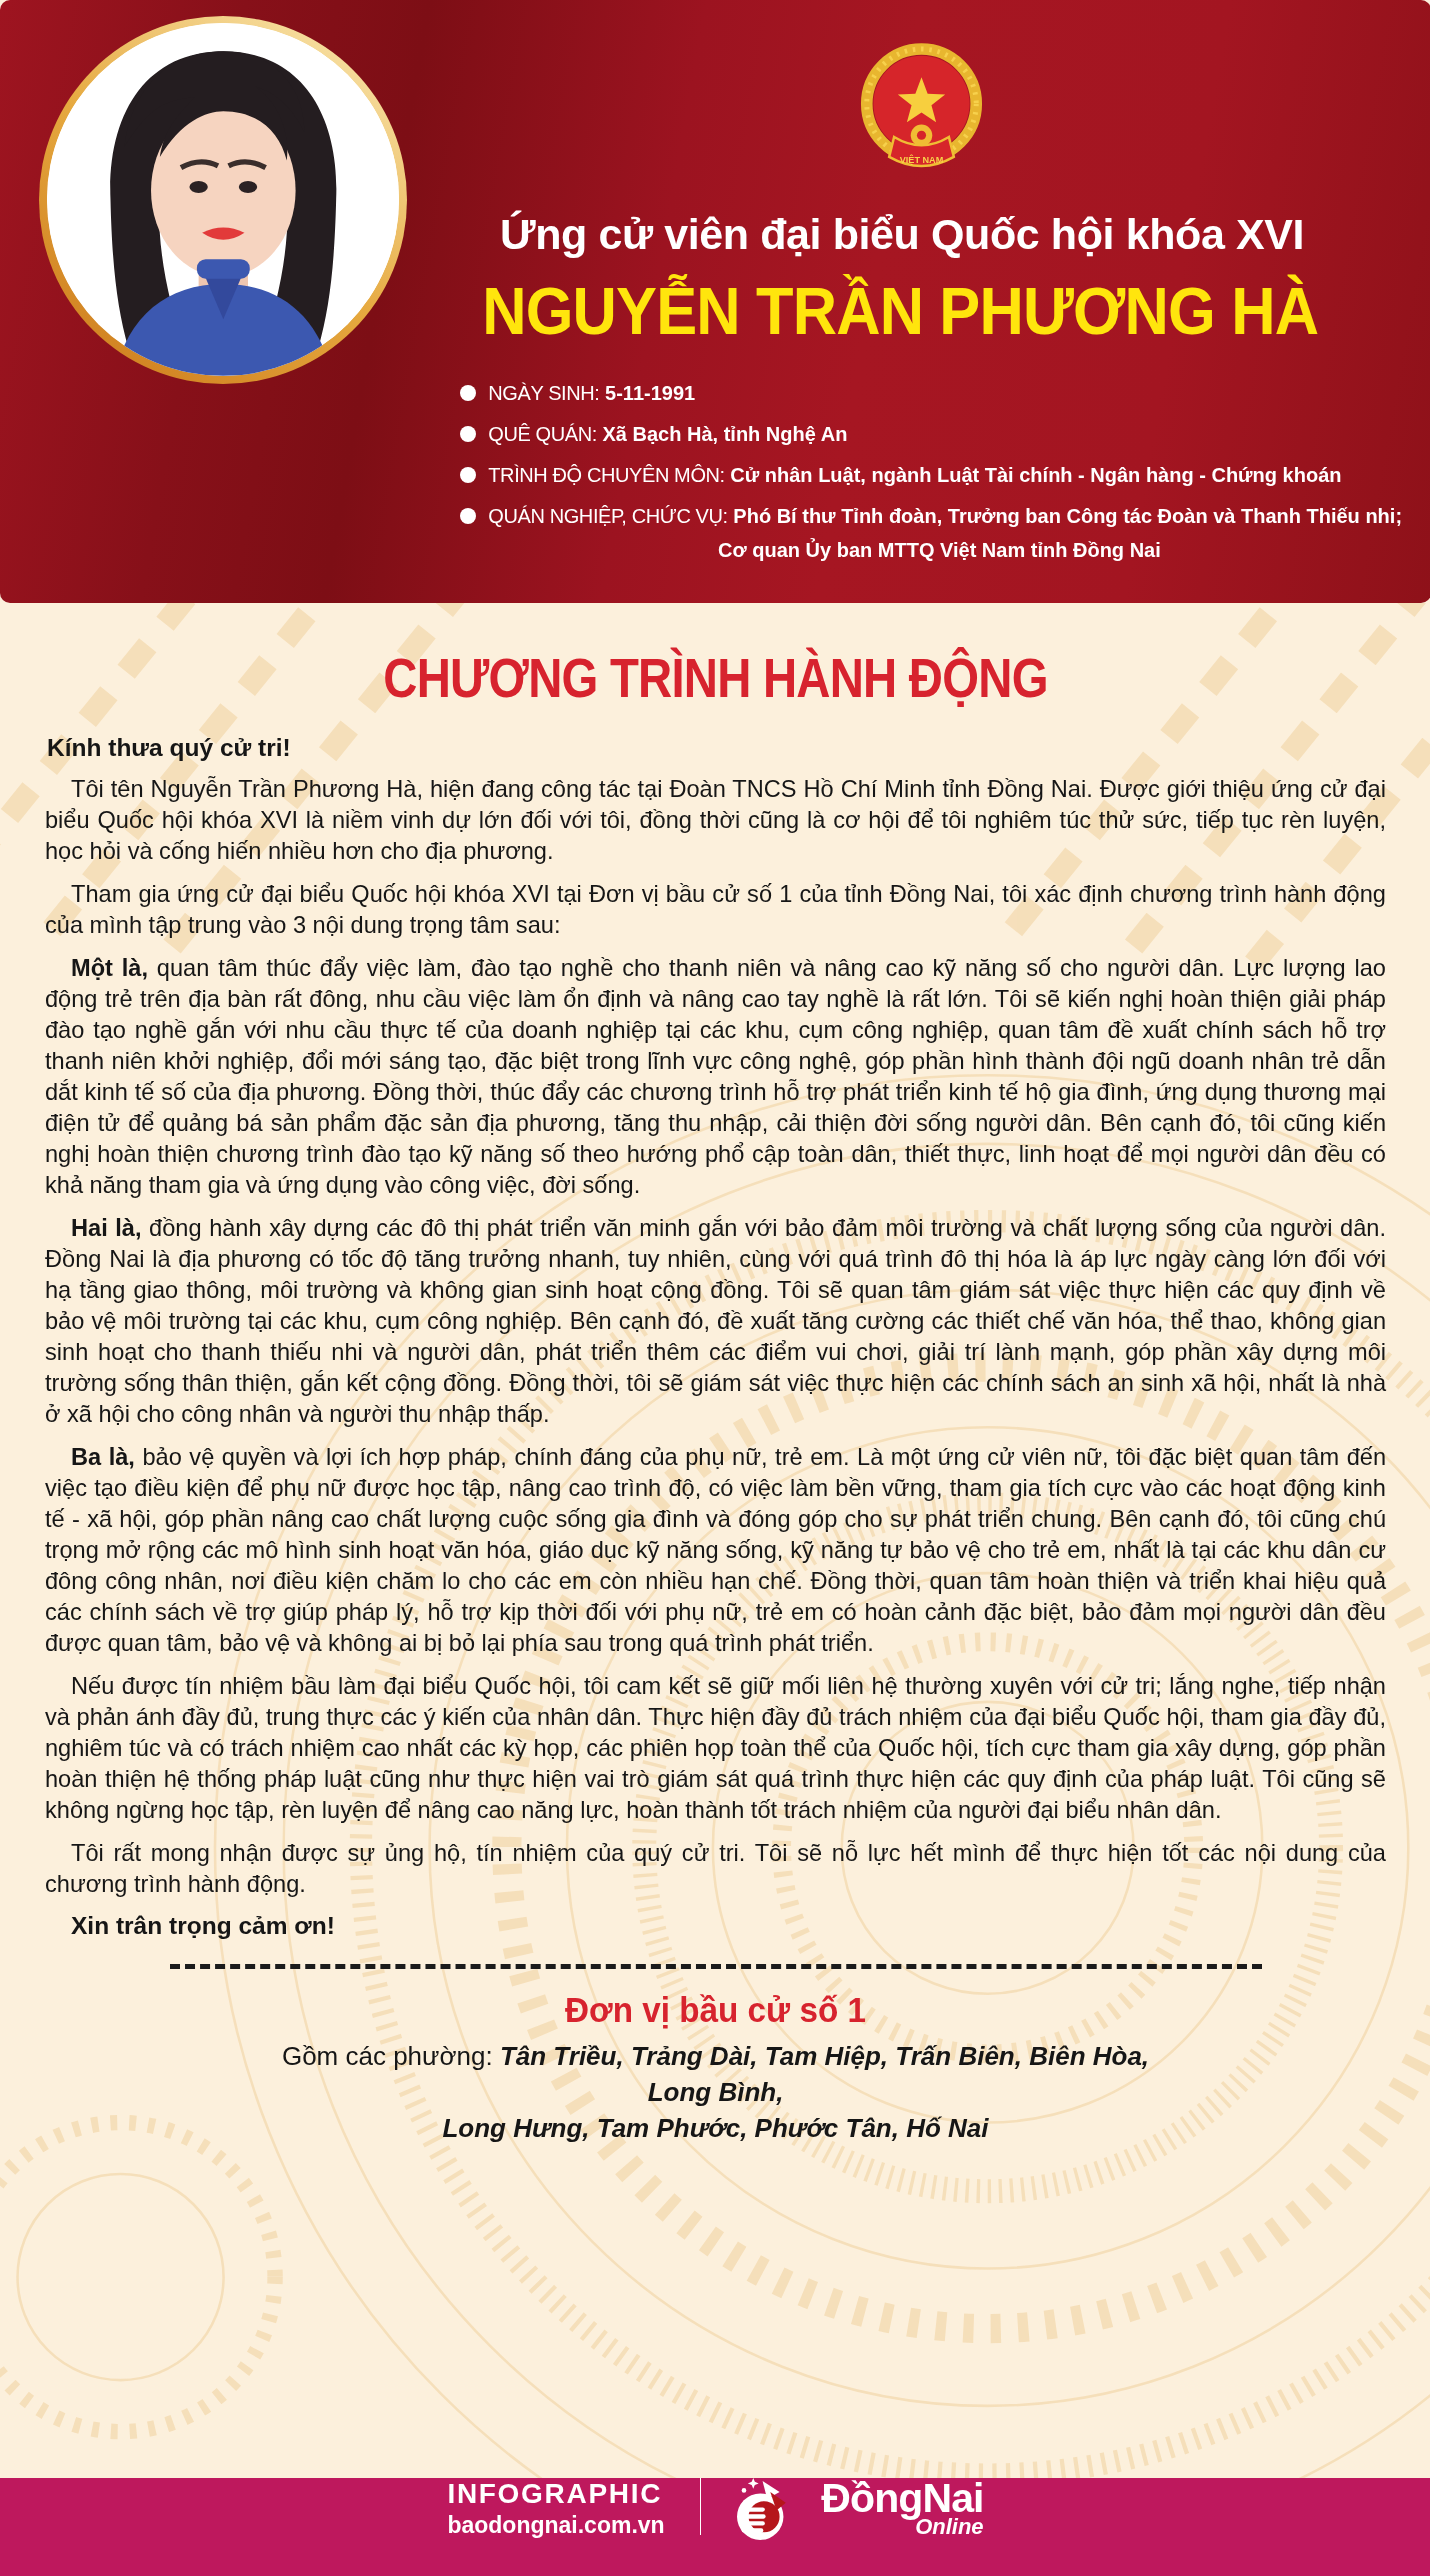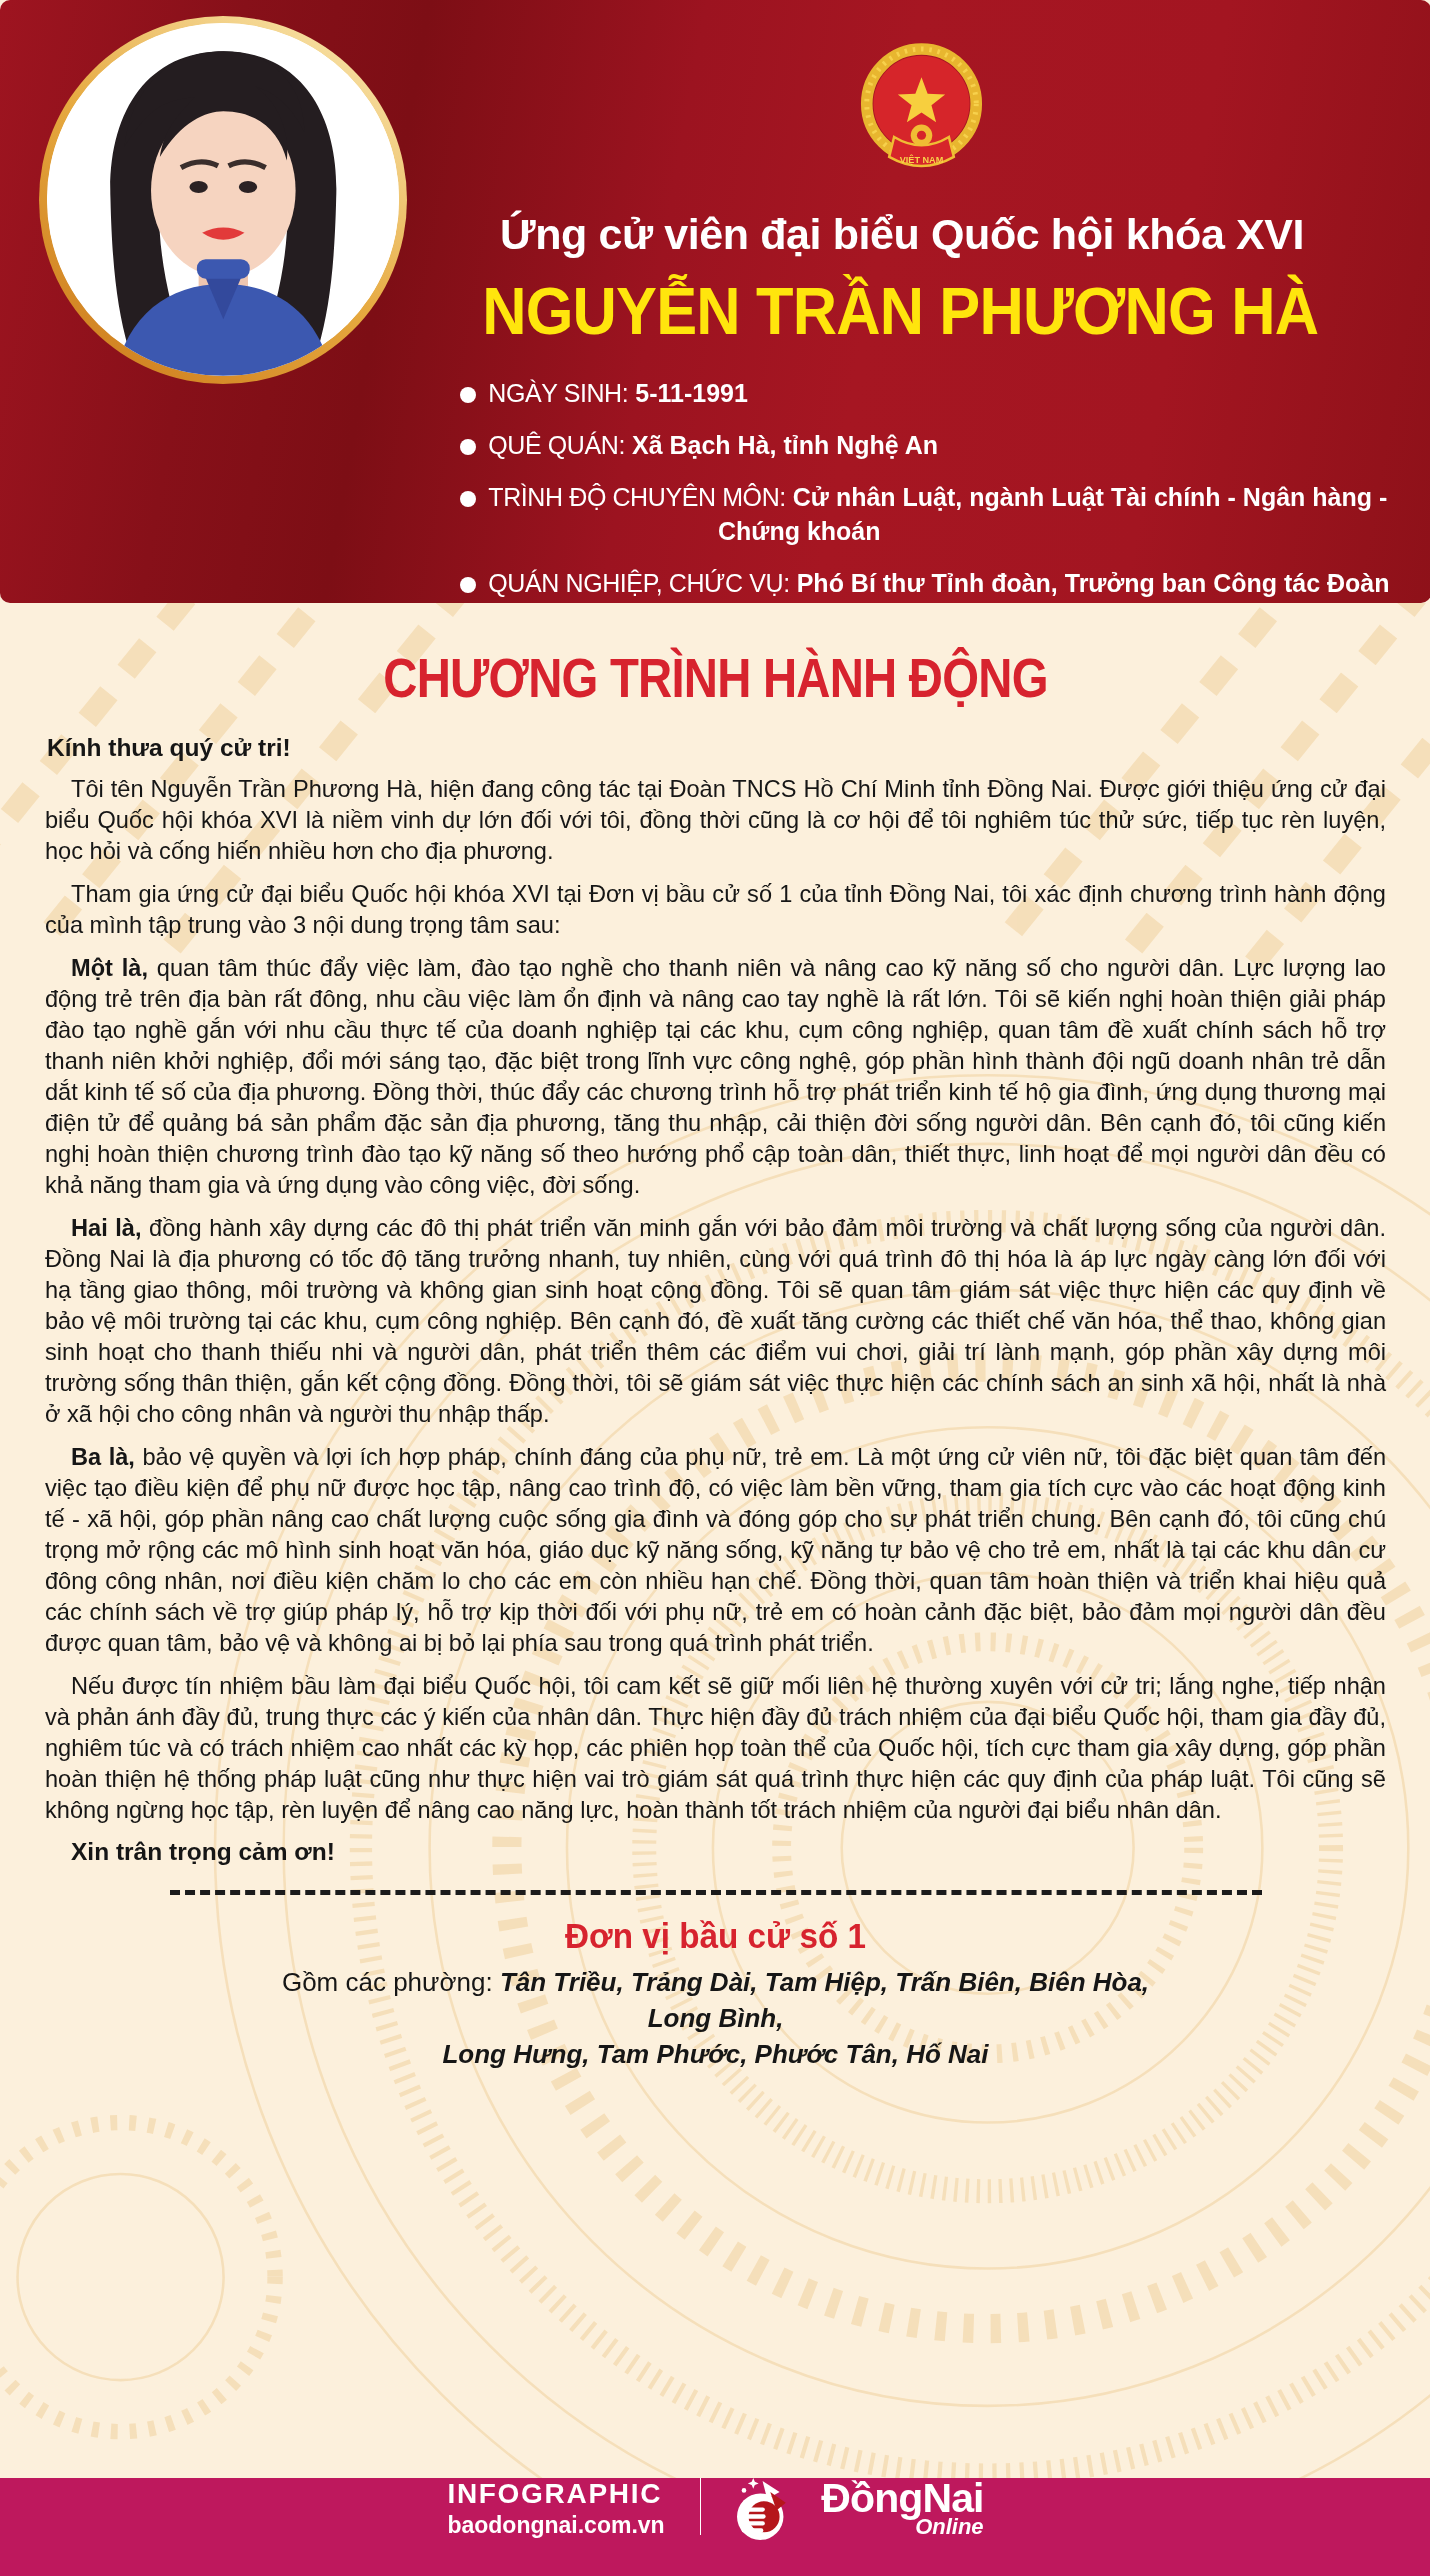--- a/index.html
+++ b/index.html
@@ -30,22 +30,22 @@
     position:absolute; left:395px; right:22px; top:210px;
     color:#ffffff; font-size:43px; font-weight:700; text-align:center; letter-spacing:-0.4px;
   }
   .hdr-name {
     position:absolute; left:378px; right:8.6px; top:273px;
     color:#ffe50d; font-size:66px; font-weight:800; text-align:center;
     transform:scaleX(0.93); letter-spacing:-0.9px; white-space:nowrap;
   }
   .info-list {
     position:absolute; left:460px; right:20.6px; top:376px;
-    color:#ffffff; font-size:25px; line-height:34px;
-    display:flex; flex-direction:column; gap:18px;
+    color:#ffffff; font-size:20px; line-height:34px;
+    display:flex; flex-direction:column; gap:7px;
   }
   .info-item { padding-left:258px; text-indent:-258px; }
   .bullet {
     display:inline-block; width:16.3px; height:16.3px; border-radius:50%;
     background:#ffffff; margin-right:12px; vertical-align:-0.9px;
   }
   .ilabel { font-weight:400; letter-spacing:-0.4px; }
   .ivalue { font-weight:700; }
   
   .body { position:relative; flex:1 1 auto; background:#fcf0dc; overflow:hidden; }
@@ -183,20 +183,21 @@
   <p class="para"><span class="lead"></span><span>Tham gia ứng cử đại biểu Quốc hội khóa XVI tại Đơn vị bầu cử số 1 của tỉnh Đồng Nai, tôi xác định chương trình hành động của mình tập trung vào 3 nội dung trọng tâm sau:</span></p>
 
   <p class="para"><span class="lead">Một là,</span><span> quan tâm thúc đẩy việc làm, đào tạo nghề cho thanh niên và nâng cao kỹ năng số cho người dân. Lực lượng lao động trẻ trên địa bàn rất đông, nhu cầu việc làm ổn định và nâng cao tay nghề là rất lớn. Tôi sẽ kiến nghị hoàn thiện giải pháp đào tạo nghề gắn với nhu cầu thực tế của doanh nghiệp tại các khu, cụm công nghiệp, quan tâm đề xuất chính sách hỗ trợ thanh niên khởi nghiệp, đổi mới sáng tạo, đặc biệt trong lĩnh vực công nghệ, góp phần hình thành đội ngũ doanh nhân trẻ dẫn dắt kinh tế số của địa phương. Đồng thời, thúc đẩy các chương trình hỗ trợ phát triển kinh tế hộ gia đình, ứng dụng thương mại điện tử để quảng bá sản phẩm đặc sản địa phương, tăng thu nhập, cải thiện đời sống người dân. Bên cạnh đó, tôi cũng kiến nghị hoàn thiện chương trình đào tạo kỹ năng số theo hướng phổ cập toàn dân, thiết thực, linh hoạt để mọi người dân đều có khả năng tham gia và ứng dụng vào công việc, đời sống.</span></p>
 
   <p class="para"><span class="lead">Hai là,</span><span> đồng hành xây dựng các đô thị phát triển văn minh gắn với bảo đảm môi trường và chất lượng sống của người dân. Đồng Nai là địa phương có tốc độ tăng trưởng nhanh, tuy nhiên, cùng với quá trình đô thị hóa là áp lực ngày càng lớn đối với hạ tầng giao thông, môi trường và không gian sinh hoạt cộng đồng. Tôi sẽ quan tâm giám sát việc thực hiện các quy định về bảo vệ môi trường tại các khu, cụm công nghiệp. Bên cạnh đó, đề xuất tăng cường các thiết chế văn hóa, thể thao, không gian sinh hoạt cho thanh thiếu nhi và người dân, phát triển thêm các điểm vui chơi, giải trí lành mạnh, góp phần xây dựng môi trường sống thân thiện, gắn kết cộng đồng. Đồng thời, tôi sẽ giám sát việc thực hiện các chính sách an sinh xã hội, nhất là nhà ở xã hội cho công nhân và người thu nhập thấp.</span></p>
 
   <p class="para"><span class="lead">Ba là,</span><span> bảo vệ quyền và lợi ích hợp pháp, chính đáng của phụ nữ, trẻ em. Là một ứng cử viên nữ, tôi đặc biệt quan tâm đến việc tạo điều kiện để phụ nữ được học tập, nâng cao trình độ, có việc làm bền vững, tham gia tích cực vào các hoạt động kinh tế - xã hội, góp phần nâng cao chất lượng cuộc sống gia đình và đóng góp cho sự phát triển chung. Bên cạnh đó, tôi cũng chú trọng mở rộng các mô hình sinh hoạt văn hóa, giáo dục kỹ năng sống, kỹ năng tự bảo vệ cho trẻ em, nhất là tại các khu dân cư đông công nhân, nơi điều kiện chăm lo cho các em còn nhiều hạn chế. Đồng thời, quan tâm hoàn thiện và triển khai hiệu quả các chính sách về trợ giúp pháp lý, hỗ trợ kịp thời đối với phụ nữ, trẻ em có hoàn cảnh đặc biệt, bảo đảm mọi người dân đều được quan tâm, bảo vệ và không ai bị bỏ lại phía sau trong quá trình phát triển.</span></p>
 
   <p class="para"><span class="lead"></span><span>Nếu được tín nhiệm bầu làm đại biểu Quốc hội, tôi cam kết sẽ giữ mối liên hệ thường xuyên với cử tri; lắng nghe, tiếp nhận và phản ánh đầy đủ, trung thực các ý kiến của nhân dân. Thực hiện đầy đủ trách nhiệm của đại biểu Quốc hội, tham gia đầy đủ, nghiêm túc và có trách nhiệm cao nhất các kỳ họp, các phiên họp toàn thể của Quốc hội, tích cực tham gia xây dựng, góp phần hoàn thiện hệ thống pháp luật cũng như thực hiện vai trò giám sát quá trình thực hiện các quy định của pháp luật. Tôi cũng sẽ không ngừng học tập, rèn luyện để nâng cao năng lực, hoàn thành tốt trách nhiệm của người đại biểu nhân dân.</span></p>
 
+  <p class="para"><span class="lead"></span><span>Tôi rất mong nhận được sự ủng hộ, tín nhiệm của quý cử tri. Tôi sẽ nỗ lực hết mình để thực hiện tốt các nội dung của chương trình hành động.</span></p>
 </div>
       <p class="closing">Xin trân trọng cảm ơn!</p>
 
       <div class="dash-divider"></div>
 
       <h2 class="unit-title">Đơn vị bầu cử số 1</h2>
       <div class="unit-desc">
         <span class="ward-label">Gồm các phường: </span><span class="ward-names">Tân Triều, Trảng Dài, Tam Hiệp, Trấn Biên, Biên Hòa, Long Bình,</span><br>
         <span class="ward-names">Long Hưng, Tam Phước, Phước Tân, Hố Nai</span>
       </div>

